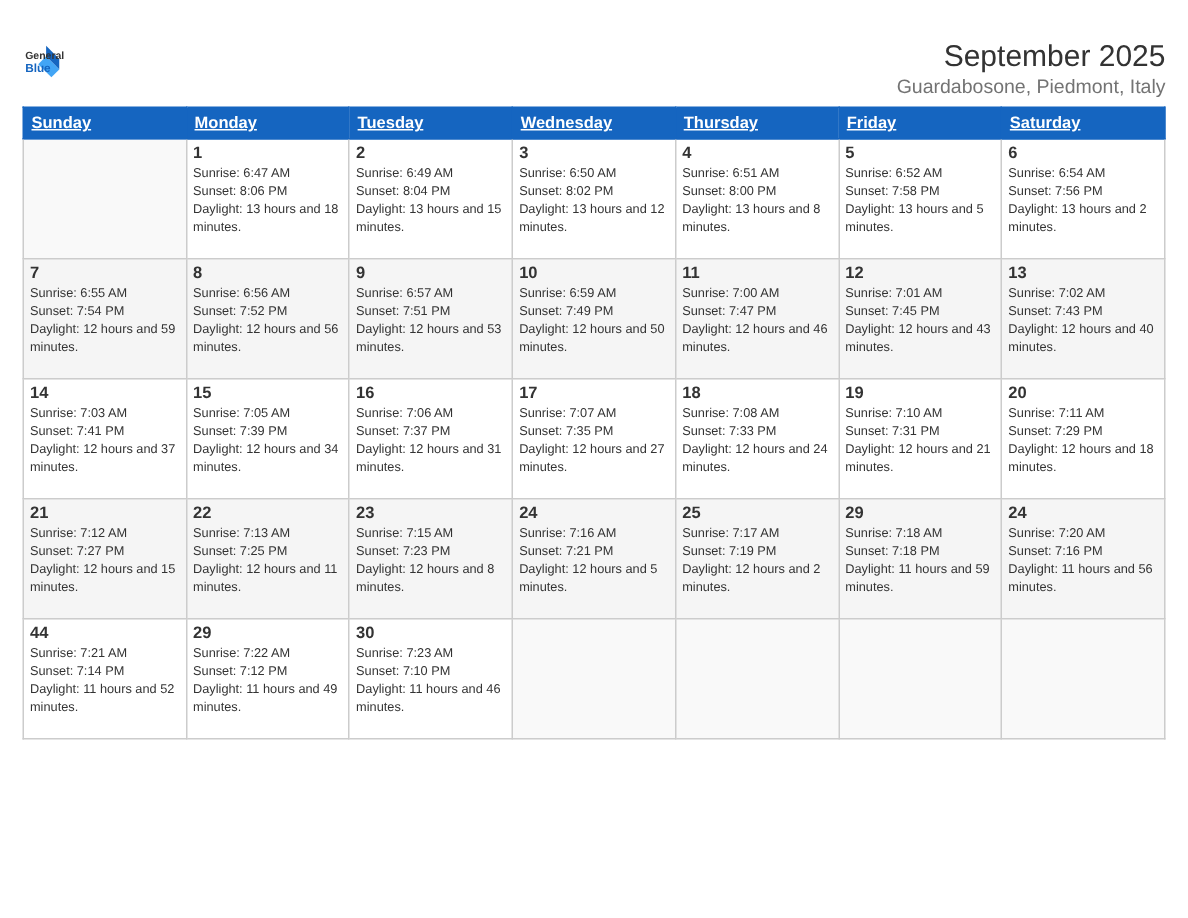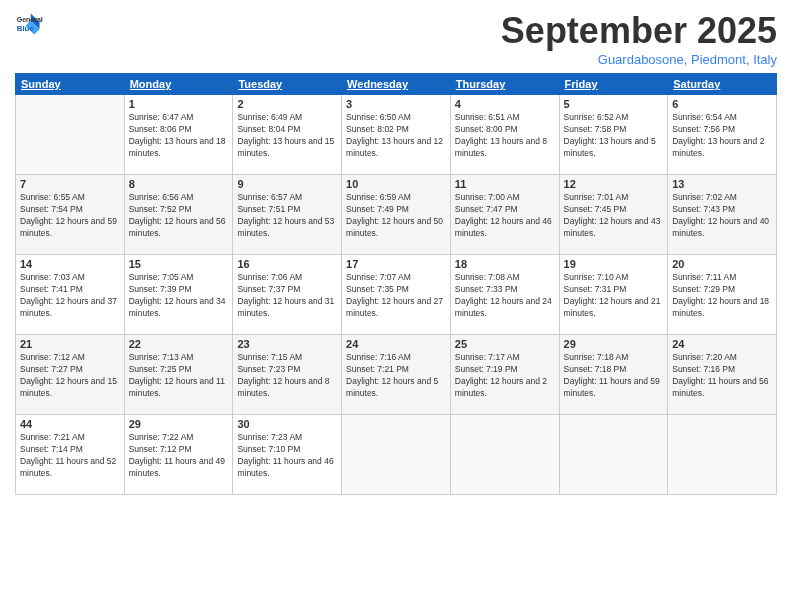--- a/index.html
+++ b/index.html
@@ -6,21 +6,21 @@
     body {
       width: 792px;
       height: 612px;
       font-family: Arial, sans-serif;
       background: #fff;
       overflow: hidden;
     }
     .page {
       width: 792px;
       height: 475px;
-      padding: 10px 15px;
+      padding: 27px 15px;
       display: flex;
       flex-direction: column;
     }
     .header {
       display: flex;
       align-items: flex-start;
       justify-content: space-between;
       margin-bottom: 6px;
     }
     .logo {
@@ -29,27 +29,27 @@
       gap: 4px;
     }
     .logo-icon {
       width: 28px;
       height: 28px;
     }
     .title-block {
       text-align: right;
     }
     .month-title {
-      font-size: 36px;
-      font-weight: bold;
+      font-size: 20px;
+      font-weight: normal;
       color: #333;
     }
     .location {
       font-size: 13px;
-      color: #3b82f6;
+      color: #737373;
     }
     .calendar-table {
       width: 100%;
       border-collapse: collapse;
       flex: 1;
       font-size: 9.5px;
     }
     .calendar-table th {
       background-color: #1565C0;
       color: #fff;

